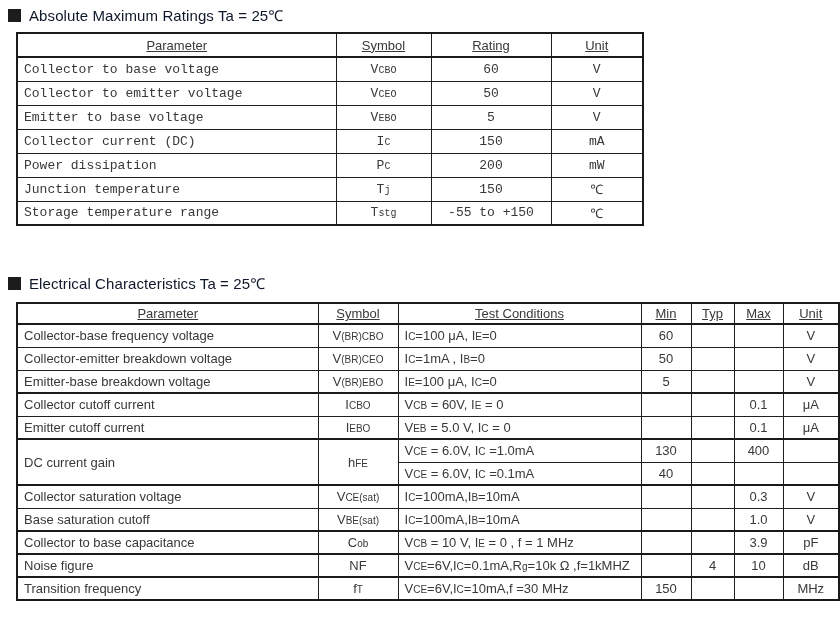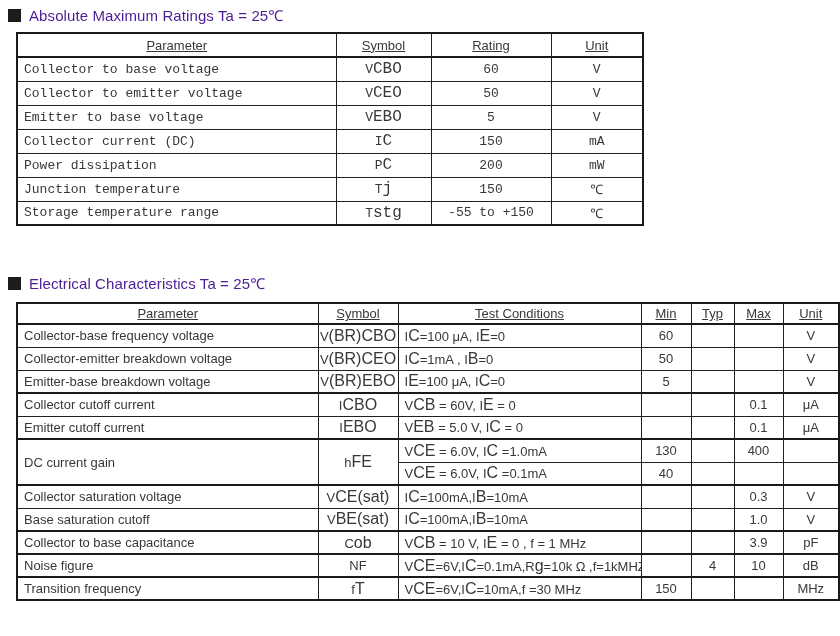--- a/index.html
+++ b/index.html
@@ -3,39 +3,39 @@
 <meta charset="utf-8">
 <style>
   * { margin:0; padding:0; box-sizing:border-box; }
   html,body { background:#ffffff; }
   body {
     width:840px; height:636px; position:relative; overflow:hidden;
     font-family:"Liberation Sans", sans-serif; color:#383838;
   }
   .section-title {
     position:absolute; left:8px; display:flex; align-items:center; gap:8px;
-    font-size:15px; letter-spacing:0.1px; color:#4c1d95;
+    font-size:15px; letter-spacing:0.1px; color:#0f172a;
   }
   .section-title .sq { width:13px; height:13px; background:#1c1c1c; flex:0 0 auto; }
   #title1 { top:5px; }
   #title2 { top:273px;justify-content:space-between; }
 
   table {
     position:absolute; border-collapse:collapse; table-layout:fixed;
     border:2px solid #1a1a1a; background:#fff;
   }
   th, td {
     border:1px solid #1f1f1f; font-size:13px; font-weight:normal;
     text-align:center; vertical-align:middle; color:#383838;
     overflow:hidden; white-space:nowrap;
   }
   thead th { border-bottom:2px solid #1a1a1a;text-decoration:underline; }
   td.param, td.cond { text-align:left; padding-left:6px; }
   tr.grp td { border-top:2px solid #1a1a1a; }
-  .sb { font-size:16px; letter-spacing:0; }
+  .sb { font-size:10px; letter-spacing:0; }
 
   #t1 { left:16px; top:32px; width:626px; }
   #t1 th { height:24px; }
   #t1 td { height:24px;font-family:Liberation Mono, monospace; }
 
   #t2 { left:16px; top:302px; width:822px; }
   #t2 th { height:21px; }
   #t2 td { height:23px; }
 </style>
 </head>

